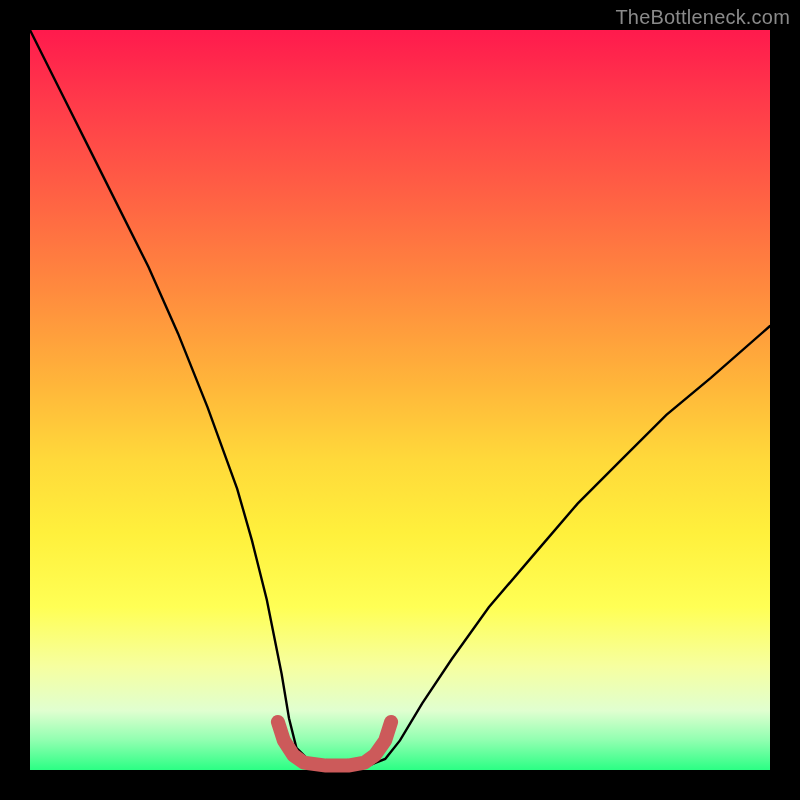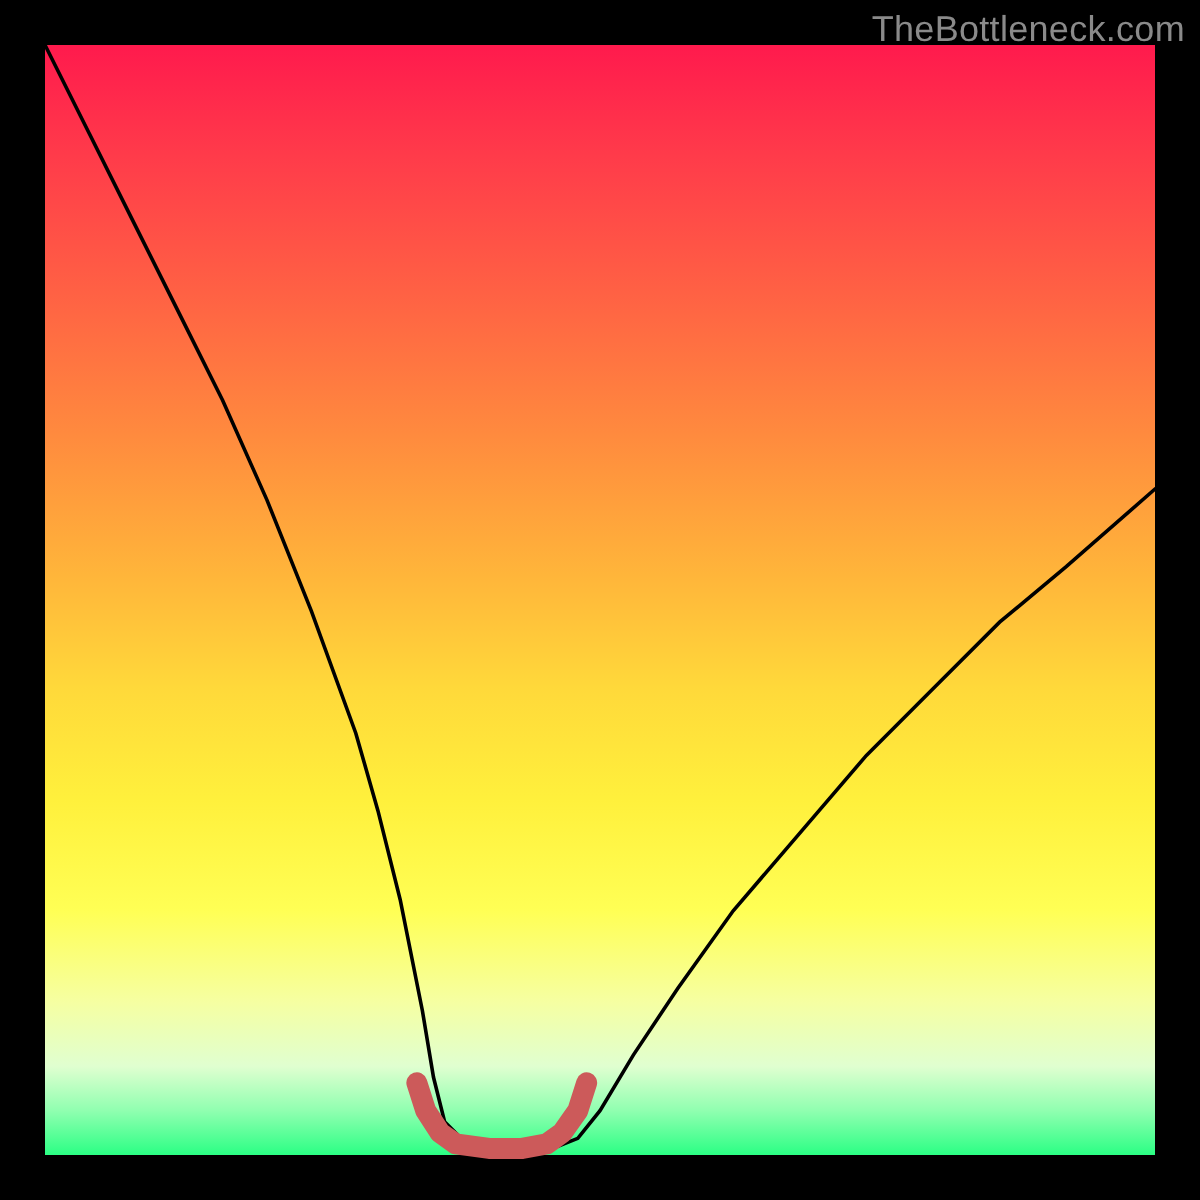--- a/index.html
+++ b/index.html
@@ -47,21 +47,21 @@
     top: 0;
     width: 740px;
     height: 740px;
     overflow: visible;
   }
   .watermark {
     position: absolute;
     top: 6px;
     right: 10px;
     color: #8a8a8a;
-    font-size: 24px;
+    font-size: 20px;
     font-weight: 400;
     letter-spacing: 0.2px;
     user-select: none;
   }
 </style>
 </head>
 <body>
 
 <div class="frame">
   <div class="plot">

